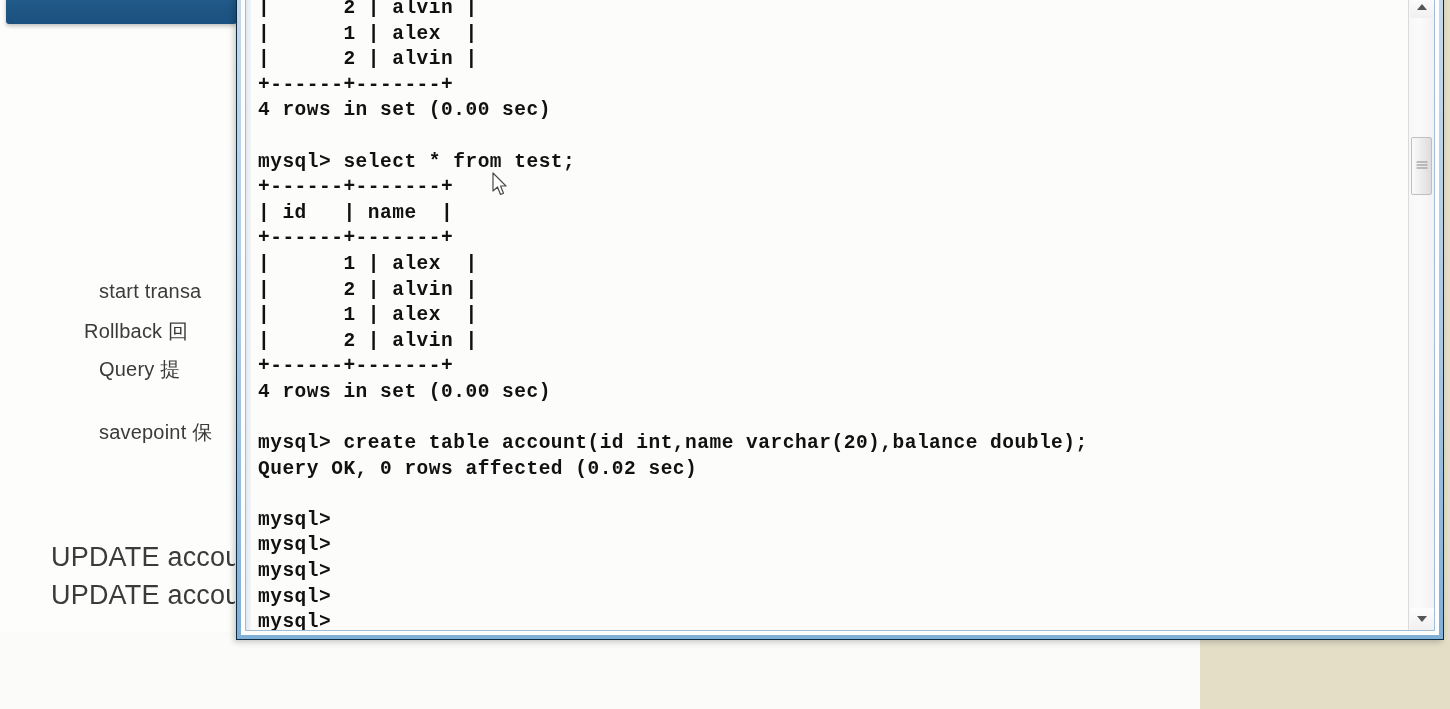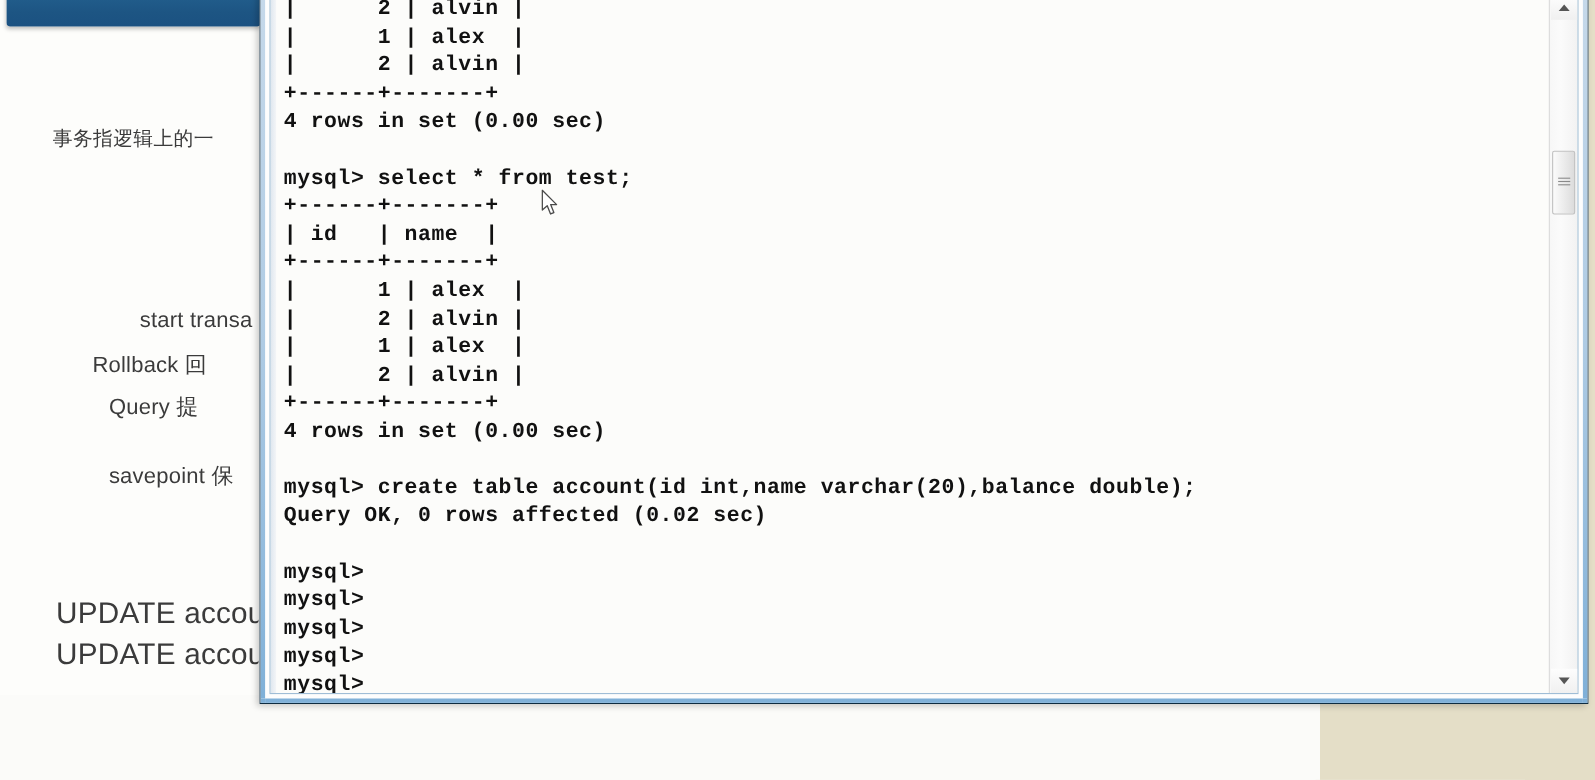--- a/index.html
+++ b/index.html
@@ -246,23 +246,22 @@
 <div id="root">
 
   <div class="desktop-bg"></div>
 
   <div class="doc-page">
     <div class="doc-page-inner"></div>
   </div>
 
   <div class="ribbon-stub"></div>
 
-  <div class="doc-text doc-para" style="left:48px; top:114px; width:186px;">事务指逻辑上的一</div>
-
-  <div class="doc-text doc-indent" style="left:99px; top:280px; width:136px;margin-left:28px;">start transa</div>
+
+  <div class="doc-text doc-indent" style="left:99px; top:280px; width:136px;">start transa</div>
   <div class="doc-text doc-indent" style="left:84px; top:318px; width:136px;">Rollback 回</div>
   <div class="doc-text doc-indent" style="left:99px; top:356px; width:136px;">Query 提</div>
   <div class="doc-text doc-indent" style="left:99px; top:419px; width:136px;">savepoint 保</div>
 
   <div class="doc-text doc-update" style="left:51px; top:542px; width:184px;">UPDATE accou</div>
   <div class="doc-text doc-update" style="left:51px; top:580px; width:184px;">UPDATE accou</div>
 
 
   <div class="term-window">
     <div class="term-frame">

